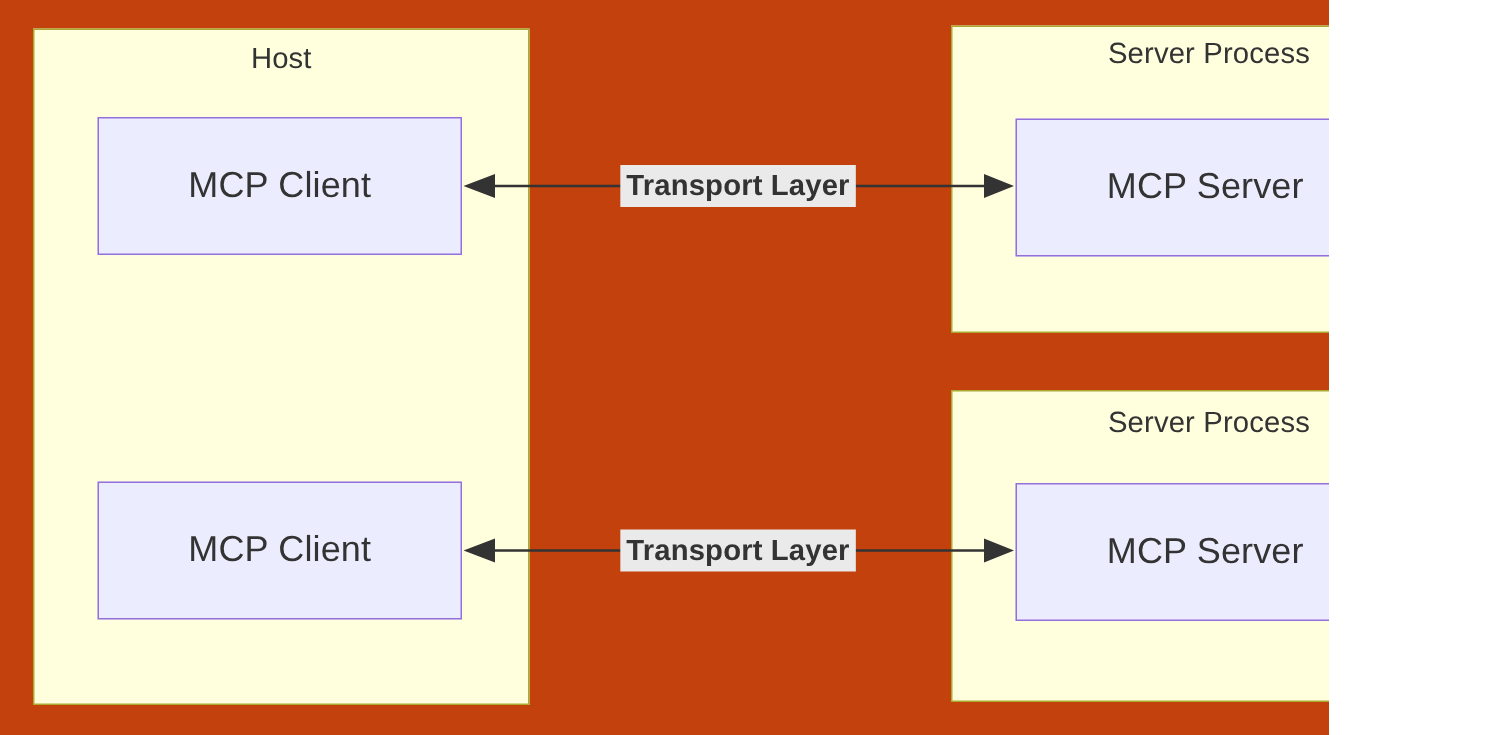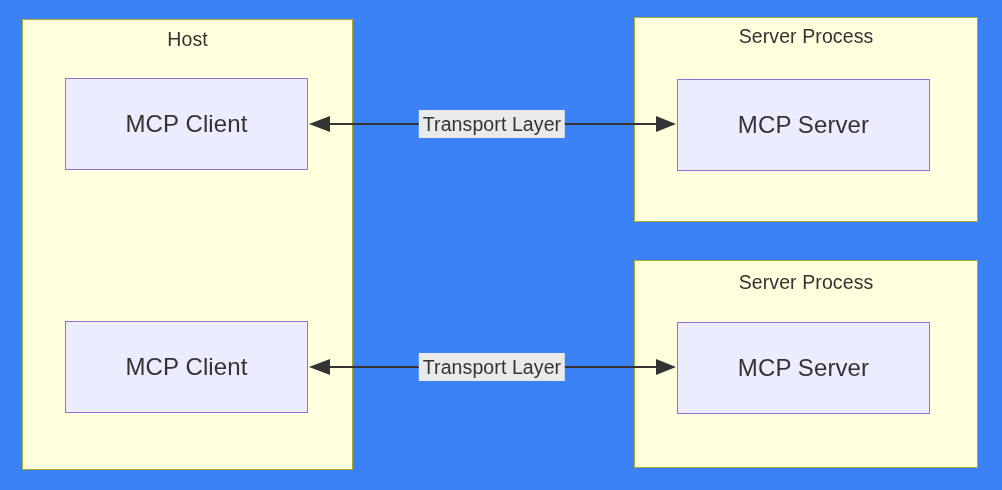--- a/index.html
+++ b/index.html
@@ -5,23 +5,23 @@
   html, body {
     margin: 0;
     padding: 0;
     background: #ffffff;
   }
   body {
     font-family: "Liberation Sans", sans-serif;
   }
   #diagram-canvas {
     position: relative;
-    width: 1002px;
+    width: 886px;
     height: 490px;
-    background: #3b82f6;
+    background: #c2410c;
     overflow: hidden;
   }
 
   
   .proc-box {
     position: absolute;
     background: #ffffde;
     border: 1.4px solid #aaaa33;
     box-sizing: border-box;
   }
@@ -78,20 +78,21 @@
   .edge-label {
     position: absolute;
     background: #eaeaea;
     color: #333333;
     font-size: 19.5px;
     line-height: 26px;
     padding: 1px 4px;
     white-space: nowrap;
     transform: translate(-50%, -50%);
     letter-spacing: 0.1px;
+    font-weight: bold;
   }
 </style>
 </head>
 <body>
 
 <div id="diagram-canvas">
 
   <div class="proc-box" style="left:22px; top:19px; width:331px; height:451px;">
     <div class="proc-title" style="top:7px;">Host</div>
   </div>

